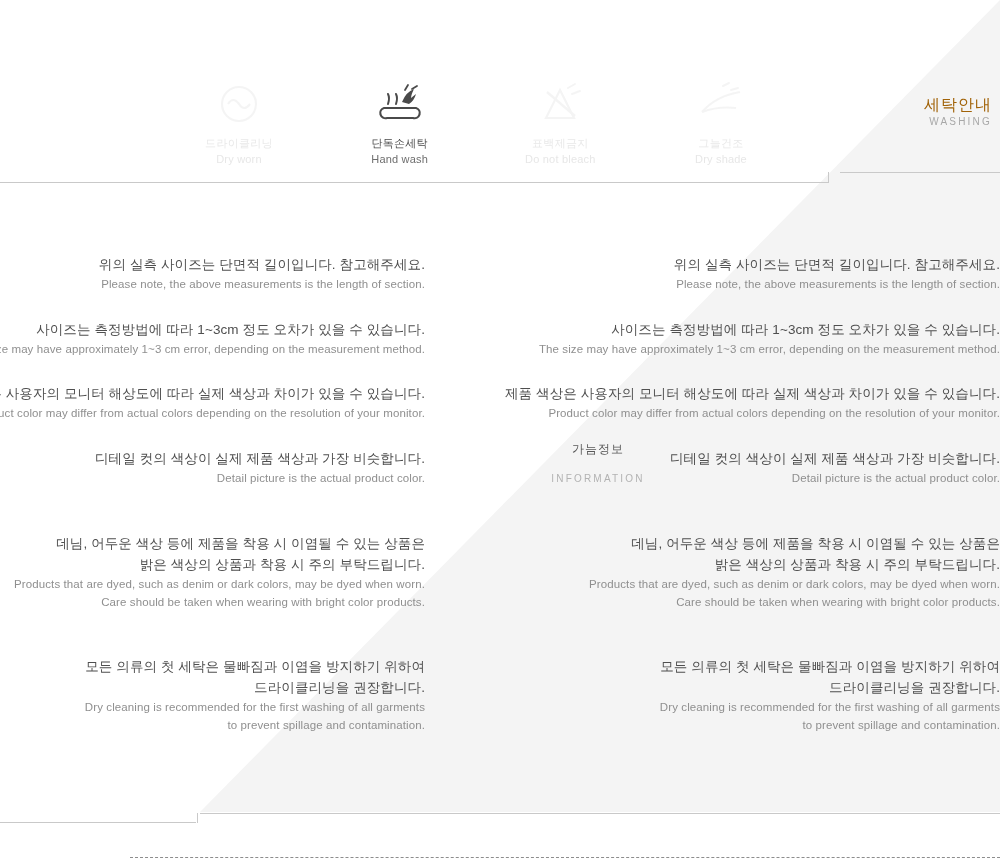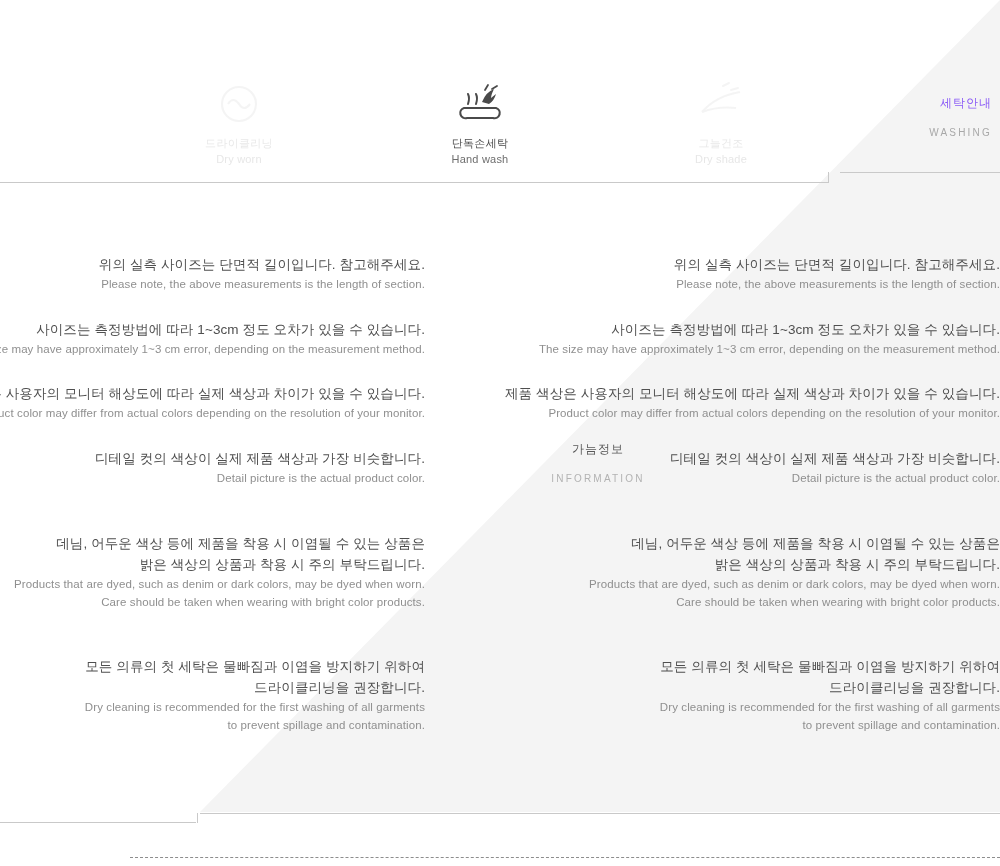--- a/index.html
+++ b/index.html
@@ -64,25 +64,25 @@
   .care-item.active .care-ko { color: #4a4a4a; text-align: center; }
   .care-item.active .care-en { color: #6e6e6e; }
   .care-item.active .care-glyph { opacity: 1; }
   .care-item .care-glyph { opacity: .55; }
 
   
   #washing-heading {
     position: absolute; right: 8px; top: 40px; text-align: right;
   }
   #washing-heading .hd-ko {
-    font-size: 12px; color: #8b5cf6; letter-spacing: 1px; white-space: nowrap;
+    font-size: 16px; color: #a16207; letter-spacing: 1px; white-space: nowrap;
   }
   #washing-heading .hd-en {
     font-size: 10px; color: #a8a8a8; letter-spacing: 2.2px;
-    margin-top: 15px; white-space: nowrap;
+    margin-top: 0; white-space: nowrap;
   }
 
   
   #information-section {
     position: absolute; left: 0; top: 255px; width: 876px; height: 470px; z-index: 2;
   }
   #information-heading {
     position: absolute; left: 528px; top: 186px; text-align: center; width: 140px;
   }
   #information-heading .hd-ko {
@@ -147,20 +147,29 @@
           <path d="M12 28 h32 a3 3 0 0 1 -3 10 h-26 a3 3 0 0 1 -3 -10 z" fill="none" stroke="#4a4a4a" stroke-width="2.2"></path>
           <path d="M16 24 q2 -6 0 -10 M24 24 q2 -6 0 -10" fill="none" stroke="#4a4a4a" stroke-width="2" stroke-linecap="round"></path>
           <path d="M30 22 q4 -10 12 -13 q-3 6 -3 9 l5 -4 q-2 7 -7 10 z" fill="#4a4a4a"></path>
           <path d="M33 10 l3 -5 M40 9 l5 -3" stroke="#4a4a4a" stroke-width="1.8" stroke-linecap="round" fill="none"></path>
         </svg>
         <div class="care-ko">단독손세탁</div>
         <div class="care-en">Hand wash</div>
       </div>
 
 
+      <div class="care-item">
+        <svg class="care-glyph" viewBox="0 0 56 50">
+          <path d="M14 38 L28 10 L42 38 Z" fill="none" stroke="#ececec" stroke-width="2.2"></path>
+          <path d="M15 12 L43 36" stroke="#ececec" stroke-width="2.4" fill="none"></path>
+          <path d="M36 8 l7 -4 M40 14 l8 -3" stroke="#ececec" stroke-width="2" stroke-linecap="round" fill="none"></path>
+        </svg>
+        <div class="care-ko">표백제금지</div>
+        <div class="care-en">Do not bleach</div>
+      </div>
 
       <div class="care-item">
         <svg class="care-glyph" viewBox="0 0 56 50">
           <path d="M9 32 q14 -16 38 -20" fill="none" stroke="#ececec" stroke-width="2.2"></path>
           <path d="M9 32 q16 -6 34 -4" fill="none" stroke="#ececec" stroke-width="2.2"></path>
           <path d="M30 6 l6 -3 M38 10 l7 -2" stroke="#ececec" stroke-width="2" stroke-linecap="round" fill="none"></path>
         </svg>
         <div class="care-ko">그늘건조</div>
         <div class="care-en">Dry shade</div>
       </div>

